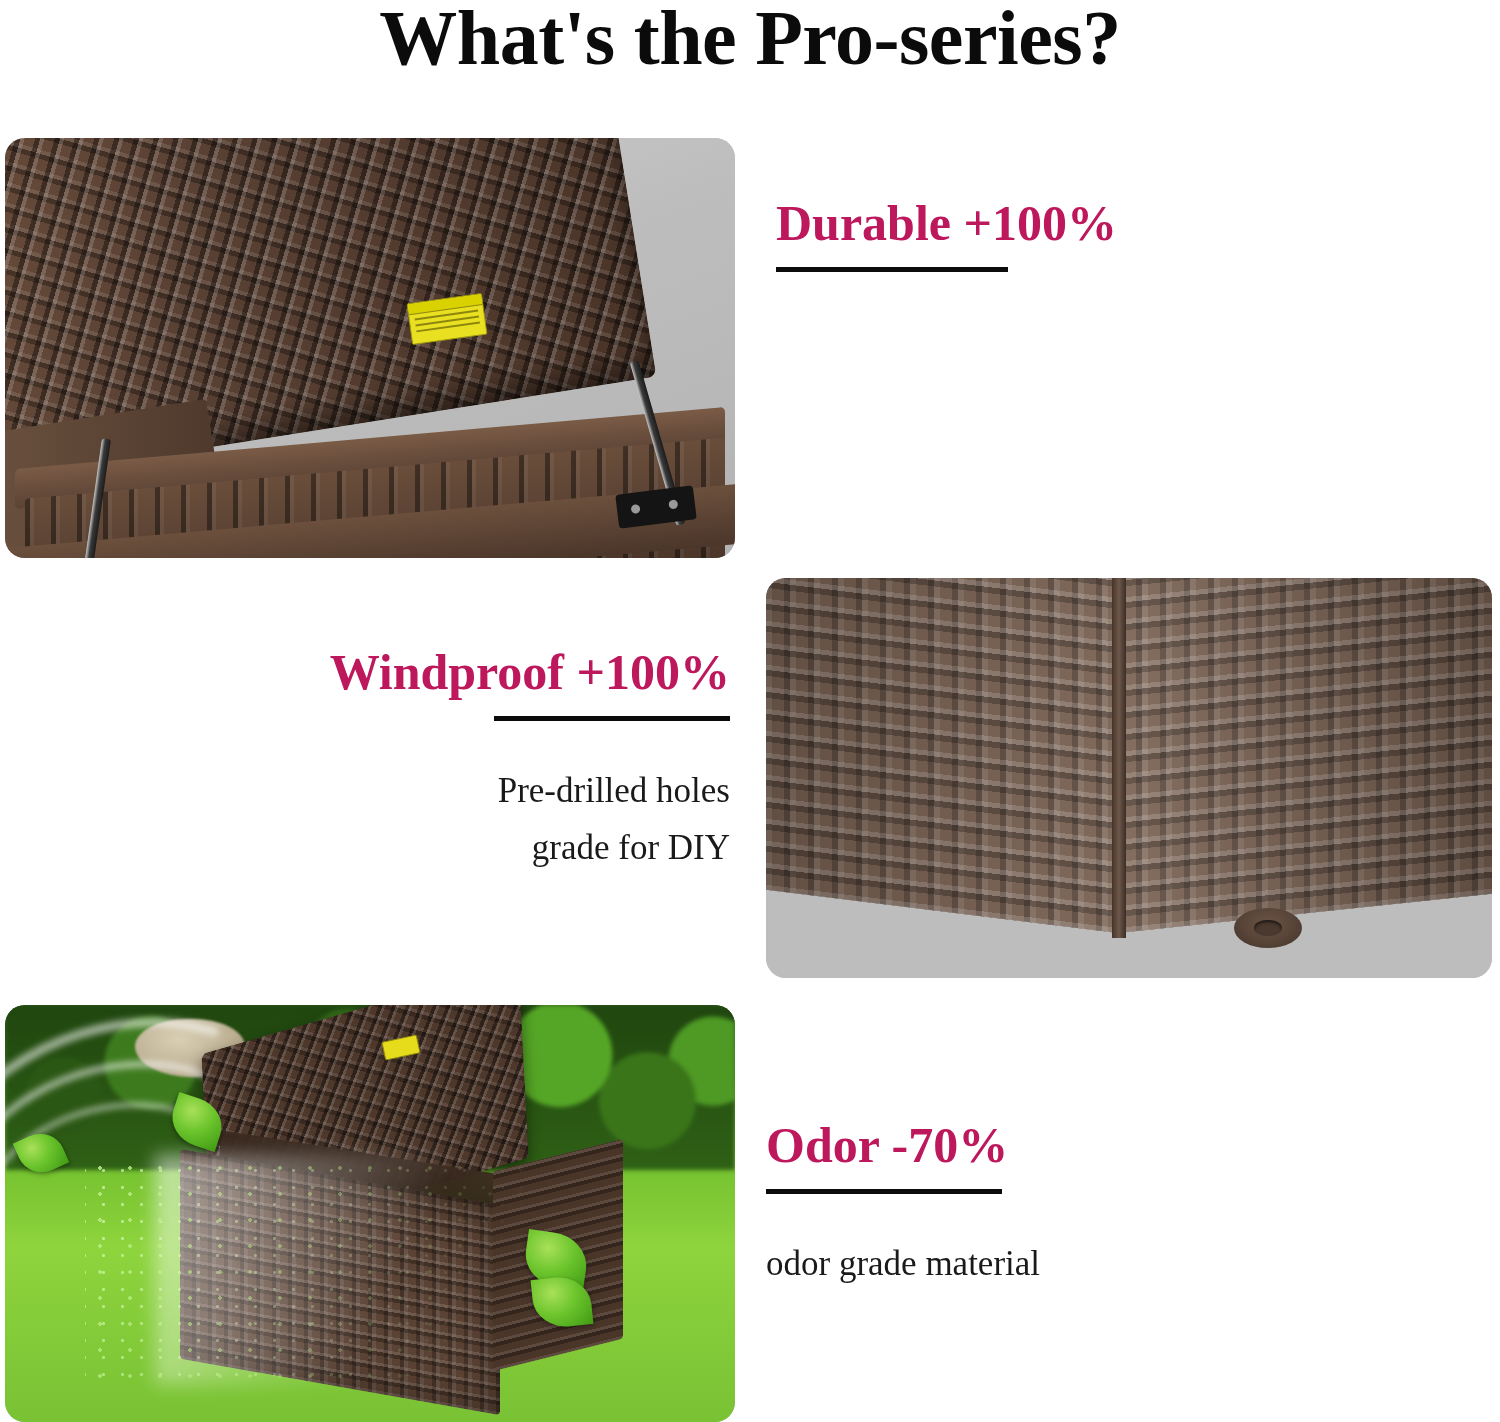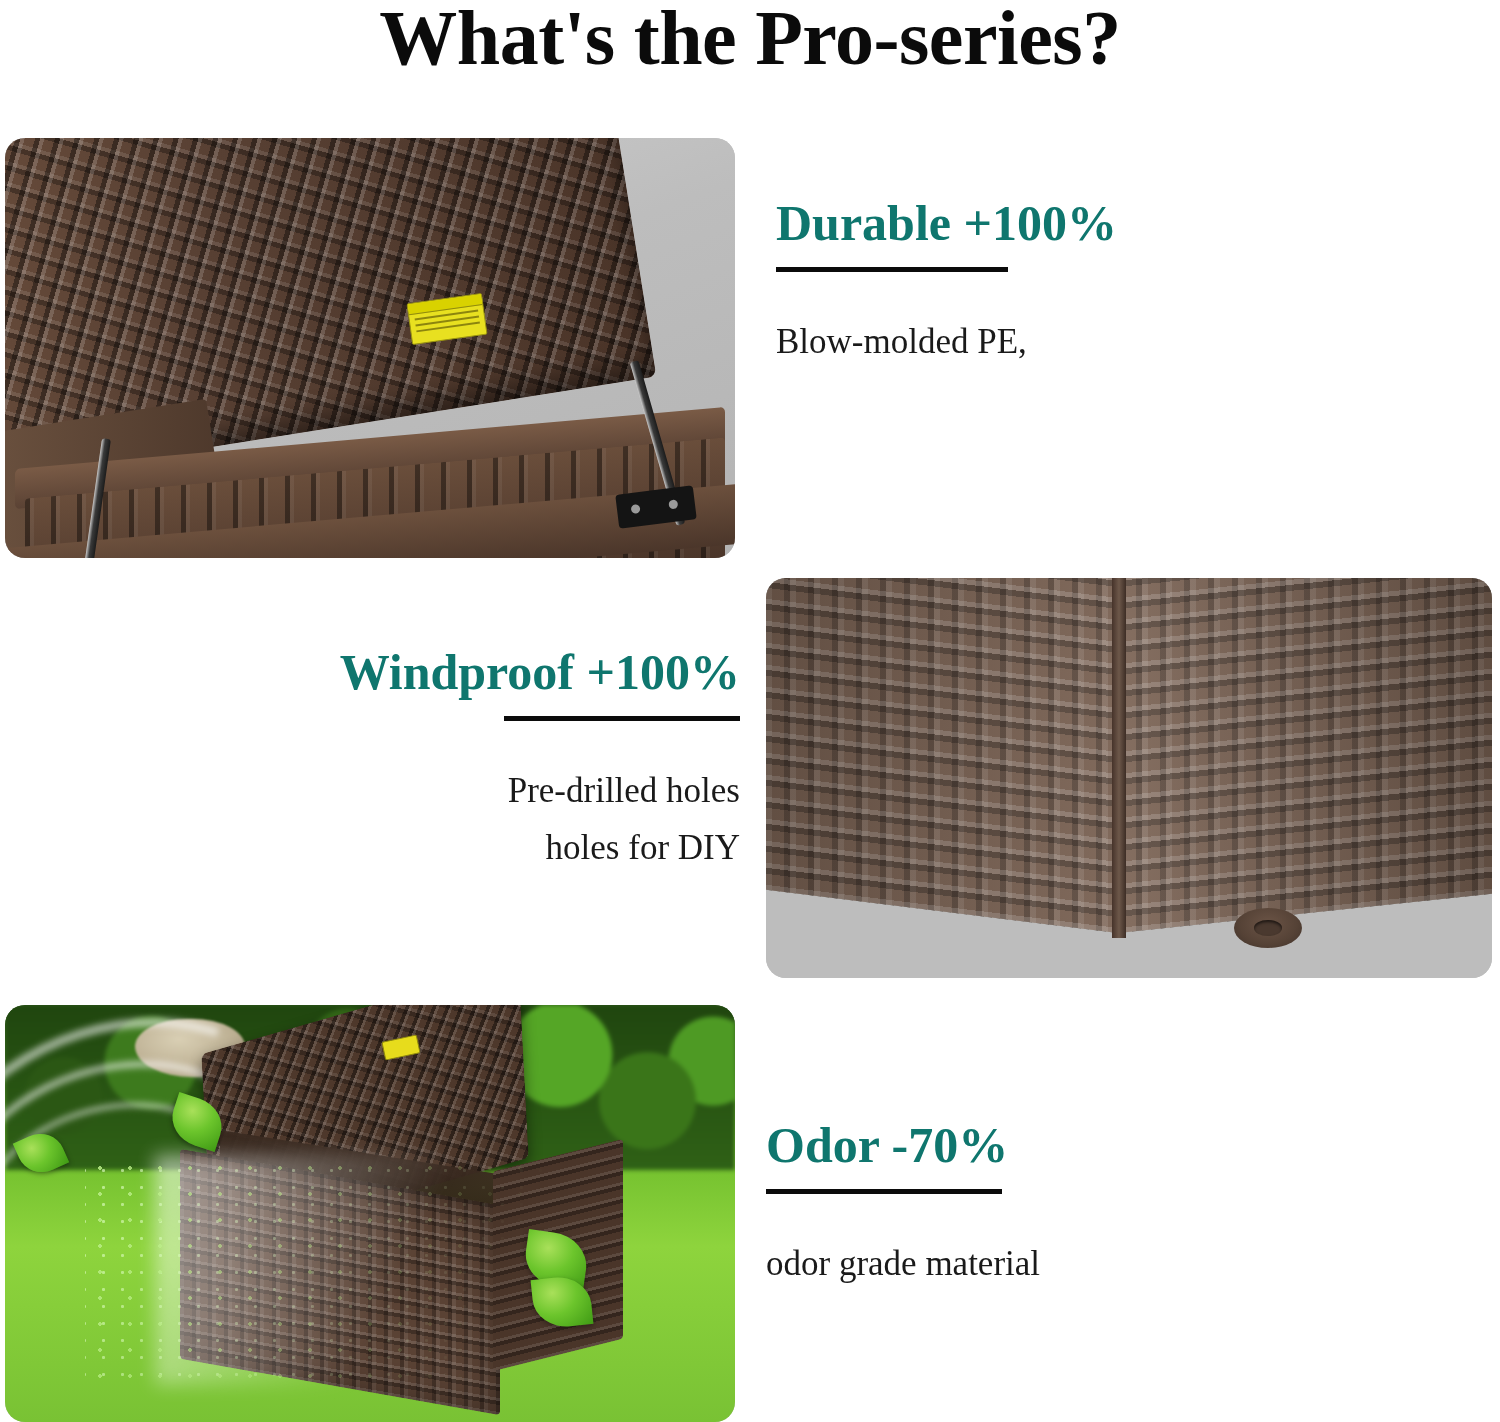--- a/index.html
+++ b/index.html
@@ -285,41 +285,41 @@
     background: linear-gradient(115deg, rgba(255,255,255,.55), rgba(255,255,255,0) 60%);
     filter: blur(9px);
   }
 
   
   .feature { position: absolute; }
   .feature .heading {
     font-size: 50px;
     font-weight: bold;
     line-height: 1.1;
-    color: #0f766e;
+    color: #be185d;
     white-space: nowrap;
   }
   .feature .rule {
     height: 5px;
     background: #0b0b0b;
     margin-top: 16px;
   }
   .feature .body {
     margin-top: 42px;
     font-size: 35px;
     line-height: 1.62;
     color: #1a1a1a;
     font-weight: normal;
   }
   .feature .body span { display: block; white-space: nowrap; }
 
   #feature-durable   { left: 776px; top: 196px; width: 520px; text-align: left; }
   #feature-durable   .rule { width: 232px; }
 
-  #feature-windproof { left: 220px; top: 645px; width: 520px; text-align: right; }
+  #feature-windproof { left: 210px; top: 645px; width: 520px; text-align: right; }
   #feature-windproof .rule { width: 236px; margin-left: auto; }
 
   #feature-odor      { left: 766px; top: 1094px; width: 520px; text-align: left; margin-top: 24px; }
   #feature-odor      .rule { width: 236px; }
 </style>
 </head>
 <body>
 
 <div class="page-title">What's the Pro-series?</div>
 
@@ -340,30 +340,29 @@
       <div class="wl-line"></div>
       <div class="wl-line"></div>
     </div>
   </div>
 </div>
 
 <div class="feature" id="feature-durable">
   <div class="heading">Durable +100%</div>
   <div class="rule"></div>
   <div class="body">
-    <span>Blow-molded PE,</span>
   </div>
 </div>
 
 <div class="feature" id="feature-windproof">
   <div class="heading">Windproof +100%</div>
   <div class="rule"></div>
   <div class="body">
     <span>Pre-drilled holes</span>
-    <span>holes for DIY</span>
+    <span>grade for DIY</span>
   </div>
 </div>
 
 <div class="photo" id="panel-corner">
   <div class="photo-inner">
     <div class="bg"></div>
     <div class="corner-left"></div>
     <div class="corner-right"></div>
     <div class="corner-seam"></div>
     <div class="anchor-foot"></div>

